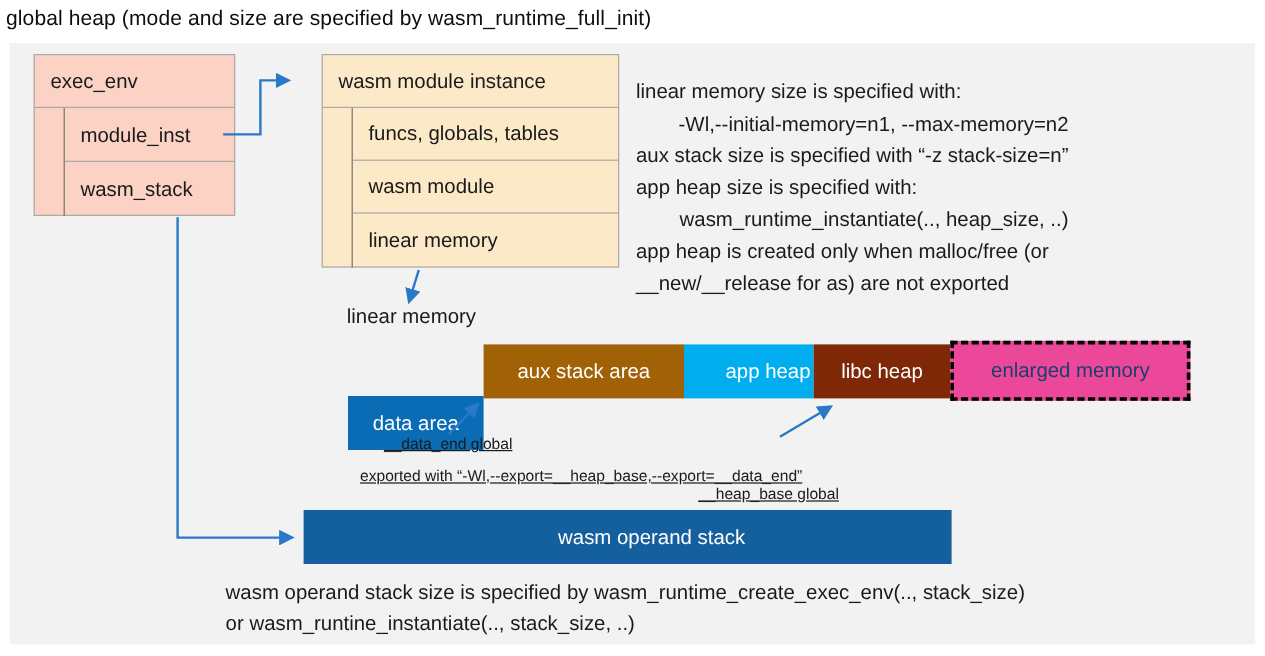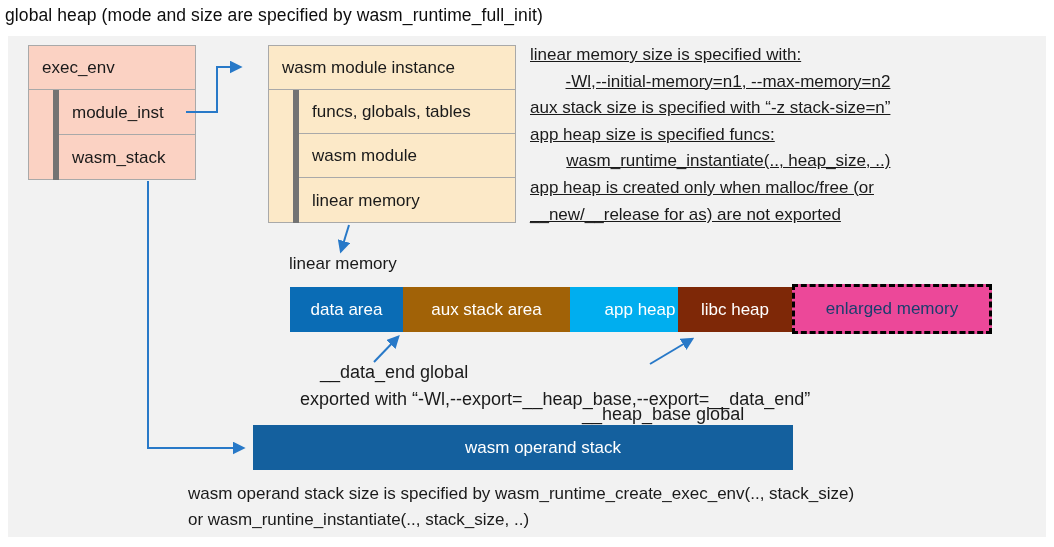--- a/index.html
+++ b/index.html
@@ -5,47 +5,47 @@
   * { margin:0; padding:0; box-sizing:border-box; }
   html,body { background:#fff; }
   body { font-family:"Liberation Sans", sans-serif; color:#1a1a1a; }
   .canvas { position:relative; width:1054px; height:547px; background:#fff; overflow:hidden; }
   .panel  { position:absolute; left:8px; top:36px; width:1038px; height:501px; background:#f2f2f2; }
   .title  { position:absolute; left:5px; top:5px; font-size:17.5px; font-weight:500; color:#0d0d0d; letter-spacing:.1px; }
 
   
   .struct { position:absolute; border:1px solid #a9a9a9; }
   .struct .hdr { height:44px; line-height:44px; padding-left:13px; font-size:17px; border-bottom:1px solid #a9a9a9; }
-  .struct .rows { margin-left:24px; border-left:6px solid #737373; }
+  .struct .rows { margin-left:24px; border-left:1px solid #737373; }
   .struct .row { height:44px; line-height:44px; padding-left:13px; font-size:17px; border-bottom:1px solid #a9a9a9; }
   .struct .row:last-child { border-bottom:none; height:45px; line-height:45px; }
 
   .exec-env { left:28px; top:45px; width:168px; height:135px; background:#fbd2c3; }
   .exec-env .row { height:45px; line-height:45px; }
   .mod-inst { left:268px; top:45px; width:248px; height:178px; background:#fce9c8; }
 
   
-  .notes-right { position:absolute; left:530px; top:42px; font-size:17px; line-height:26.6px;text-decoration:underline; }
+  .notes-right { position:absolute; left:530px; top:64px; font-size:17px; line-height:26.6px; }
   .notes-right .indent { padding-left:19px;text-align:right; }
   .notes-bottom { position:absolute; left:188px; top:481px; font-size:17px; line-height:26px; }
 
   .lm-label { position:absolute; left:289px; top:254px; font-size:17px; }
 
   
   .membar { position:absolute; left:290px; top:287px; height:45px; display:flex; }
   .seg { height:45px; display:flex; align-items:center; justify-content:center; color:#fff; font-size:17px; white-space:nowrap; }
-  .seg-0 { width:113px; }
+  .seg-0 { width:113px;margin-top:43px; }
   .seg-1 { width:167px; }
   .seg-2 { width:108px;padding-left:32px; }
   .seg-3 { width:114px; }
   .enlarged { position:absolute; left:792px; top:284px; width:200px; height:50px; background:#ec4899;
               border:3px dashed #000; display:flex; align-items:center; justify-content:center;
               font-size:17px; color:#1a3e6e; }
 
-  .ann { position:absolute; font-size:18px; white-space:nowrap; }
+  .ann { position:absolute; font-size:13px; white-space:nowrap;text-decoration:underline; }
   .ann-data-end  { left:320px; top:362px; }
   .ann-heap-base { left:582px; top:364px;margin-top:40px; }
   .ann-exported  { left:300px; top:389px; }
 
   .opstack { position:absolute; left:253px; top:425px; width:540px; height:45px;
              display:flex; align-items:center; justify-content:center; color:#fff; font-size:17px;padding-left:40px; }
 
   svg.overlay { position:absolute; left:0; top:0; width:1054px; height:547px; pointer-events:none; }
 </style>
 </head>
@@ -70,21 +70,21 @@
       <div class="row">funcs, globals, tables</div>
       <div class="row">wasm module</div>
       <div class="row">linear memory</div>
     </div>
   </div>
 
   <div class="notes-right">
     <div>linear memory size is specified with:</div>
     <div class="indent">-Wl,--initial-memory=n1, --max-memory=n2</div>
     <div>aux stack size is specified with “-z stack-size=n”</div>
-    <div>app heap size is specified funcs:</div>
+    <div>app heap size is specified with:</div>
     <div class="indent">wasm_runtime_instantiate(.., heap_size, ..)</div>
     <div>app heap is created only when malloc/free (or</div>
     <div>__new/__release for as) are not exported</div>
   </div>
 
   <div class="lm-label">linear memory</div>
 
   <div class="membar">
     <div class="seg seg-0" style="background: rgb(10, 108, 181);">data area</div>
     <div class="seg seg-1" style="background: #a16207;">aux stack area</div>

